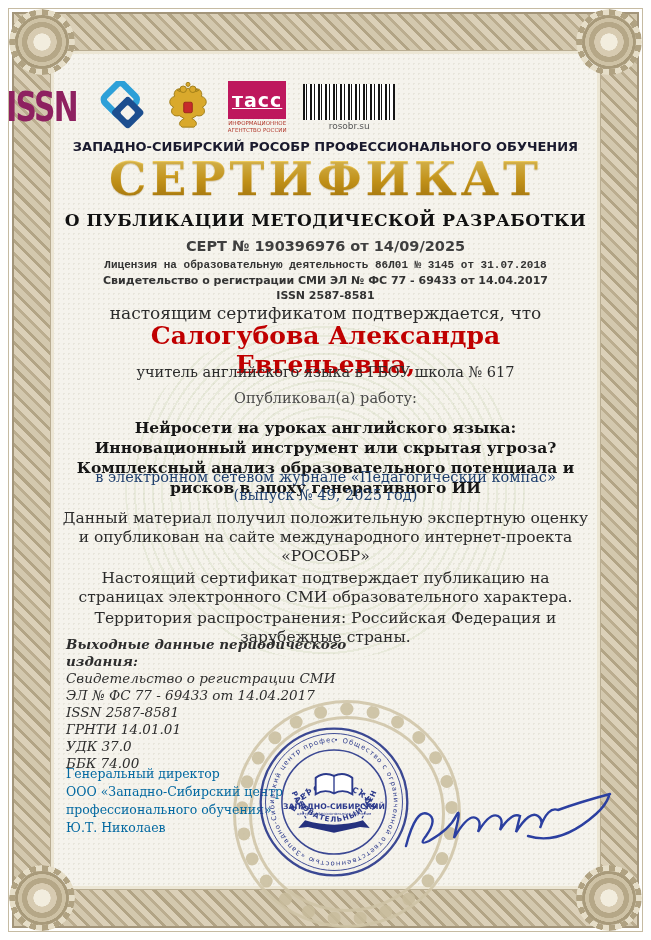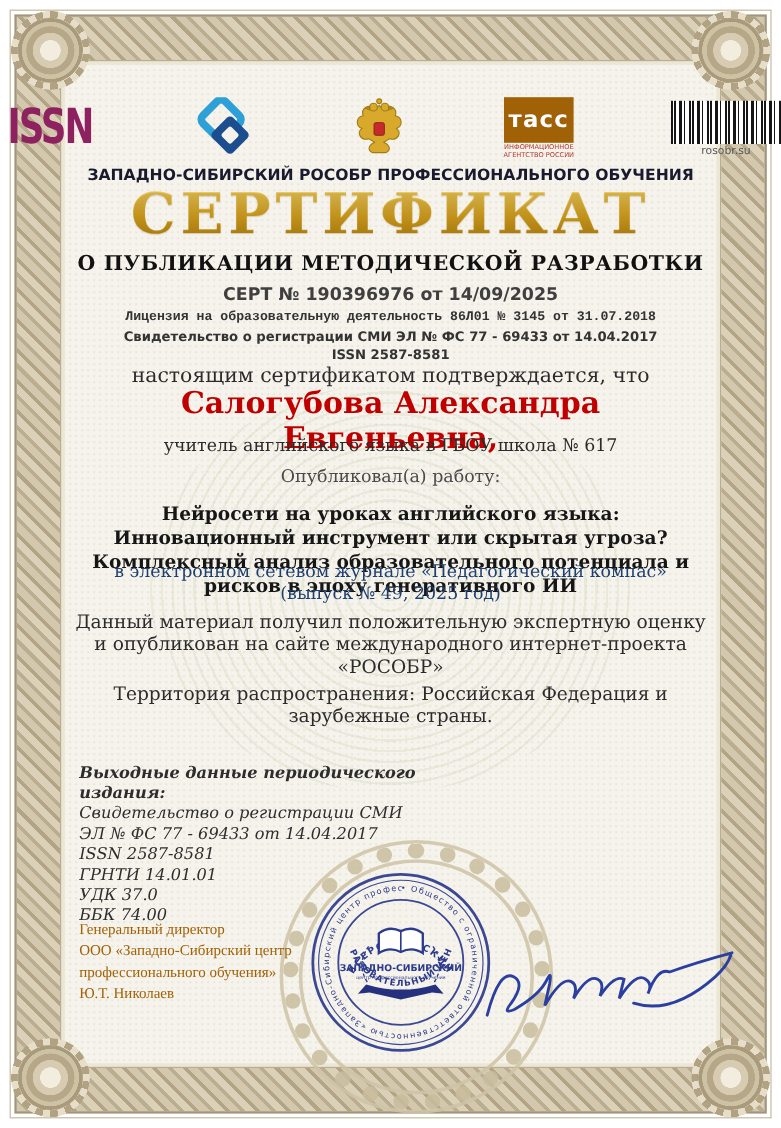--- a/index.html
+++ b/index.html
@@ -20,26 +20,26 @@
     background:repeating-conic-gradient(#b0a282 0 12deg,#e6dec8 12deg 24deg);
     -webkit-mask:radial-gradient(circle,transparent 0 58%,#000 59% 82%,transparent 83%);
     mask:radial-gradient(circle,transparent 0 58%,#000 59% 82%,transparent 83%);}
   .r-tl{left:9px;top:9px}.r-tr{right:9px;top:9px}.r-bl{left:9px;bottom:9px}.r-br{right:9px;bottom:9px}
   
   .watermark{position:absolute;left:125px;top:320px;width:400px;height:340px;border-radius:50%;
     background:repeating-radial-gradient(circle at 50% 50%,rgba(165,185,130,.16) 0 2px,transparent 2px 9px);}
   .wreath{position:absolute;left:236px;top:703px;width:196px;height:196px;border-radius:50%;
     border:13px dotted #c9bd9d;box-shadow:0 0 0 3px #cfc4a6, inset 0 0 0 3px #cfc4a6;opacity:.85;}
   
-  .logo-row{position:absolute;left:0;top:78px;width:100%;display:flex;justify-content:space-between;align-items:center;gap:15px;height:58px;}
+  .logo-row{position:absolute;left:0;top:78px;width:100%;display:flex;justify-content:flex-start;align-items:center;gap:15px;height:58px;}
   .issn-logo{font-family:"DejaVu Sans","Liberation Sans",sans-serif;font-weight:800;font-size:35px;
     color:#8e2160;letter-spacing:-2px;transform:scale(.85,1.15);line-height:1;}
   .tass-box{width:62px;text-align:center;}
-  .tass-square{width:58px;height:38px;background:#a16207;color:#fff;display:flex;align-items:center;justify-content:center;
-    font-family:"DejaVu Sans","Liberation Sans",sans-serif;font-weight:700;font-size:19px;letter-spacing:1px;margin:0 auto;}
+  .tass-square{width:58px;height:38px;background:#be185d;color:#fff;display:flex;align-items:center;justify-content:center;
+    font-family:"DejaVu Sans","Liberation Sans",sans-serif;font-weight:700;font-size:19px;letter-spacing:1px;margin:0 auto;text-decoration:underline;}
   .tass-sub{font-family:"DejaVu Sans","Liberation Sans",sans-serif;font-size:5.5px;color:#b23a2e;line-height:1.2;margin-top:1px;text-transform:uppercase;}
   .barcode-box{text-align:center;}
   .barcode{width:92px;height:36px;background:repeating-linear-gradient(90deg,#151515 0 2px,#fff 2px 3px,#151515 3px 4px,#fff 4px 7px,#151515 7px 9px,#fff 9px 11px,#151515 11px 12px,#fff 12px 15px);}
   .barcode-caption{font-family:"DejaVu Sans","Liberation Sans",sans-serif;font-size:9px;color:#555;margin-top:1px;}
   
   .center{position:absolute;left:60px;width:531px;text-align:center;}
   .org-line{top:139px;font-family:"DejaVu Sans","Liberation Sans",sans-serif;font-weight:700;font-size:13px;color:#1a1a2e;}
   .main-title{top:151px;font-size:47px;font-weight:700;letter-spacing:4px;
     background:linear-gradient(#f5d76e 10%,#d9a521 55%,#b07f12 90%);
     -webkit-background-clip:text;background-clip:text;color:#d9a521;-webkit-text-fill-color:transparent;
@@ -54,21 +54,21 @@
   .role{top:352px;font-size:14.5px;color:#2b2b2b;margin-top:12px;}
   .loc{top:370px;font-size:14.5px;color:#2b2b2b;}
   .published{top:390px;font-size:14.5px;color:#4a4a4a;}
   .work-title{top:418px;font-size:15.5px;font-weight:700;color:#161616;line-height:1.3;}
   .journal{top:469px;font-size:14.5px;color:#1f3f6e;}
   .issue{top:487px;font-size:14.5px;color:#1f3f6e;}
   .paras{top:509px;font-size:15.5px;color:#2b2b2b;line-height:1.24;}
   .paras p{margin:0 0 2px 0;}
   .imprint{position:absolute;left:66px;top:636px;width:340px;text-align:left;font-size:13.5px;color:#2d2d2d;font-style:italic;line-height:17px;}
   .imprint .head{font-weight:700;}
-  .director{position:absolute;left:66px;top:765px;width:220px;text-align:left;font-size:12.5px;color:#a16207;line-height:18px;font-family:Liberation Serif, serif;}
+  .director{position:absolute;left:66px;top:765px;width:220px;text-align:left;font-size:12.5px;color:#0369a1;line-height:18px;}
   .seal-wrap{position:absolute;left:252px;top:720px;width:164px;height:164px;}
   .sig-wrap{position:absolute;left:398px;top:770px;width:230px;height:95px;}
 </style>
 </head>
 <body>
 
 <div class="cert">
 
   <div class="frame-outline"></div>
   <div class="frame-band"></div>
@@ -124,20 +124,21 @@
   <div class="center confirm">настоящим сертификатом  подтверждается, что</div>
   <div class="center name">Салогубова Александра Евгеньевна,</div>
   <div class="center role">учитель английского языка в ГБОУ школа № 617</div>
   <div class="center published">Опубликовал(а) работу:</div>
   <div class="center work-title">Нейросети на уроках английского языка: Инновационный инструмент или скрытая угроза? Комплексный анализ образовательного потенциала и рисков в эпоху генеративного ИИ</div>
   <div class="center journal">в электронном сетевом журнале «Педагогический компас»</div>
   <div class="center issue">(выпуск № 49, 2025 год)</div>
 
   <div class="center paras">
     <p>Данный  материал получил положительную экспертную оценку и опубликован на сайте международного интернет-проекта «РОСОБР»</p>
+    <p>Настоящий сертификат подтверждает публикацию на страницах электронного СМИ образовательного характера.</p>
     <p>Территория распространения: Российская Федерация и зарубежные страны.</p>
   </div>
 
   <div class="imprint">
     <div class="head">Выходные данные периодического издания:</div>
     <div>Свидетельство о регистрации СМИ</div>
     <div>ЭЛ № ФС 77 - 69433 от 14.04.2017</div>
     <div>ISSN 2587-8581</div>
     <div>ГРНТИ  14.01.01</div>
     <div>УДК 37.0</div>

